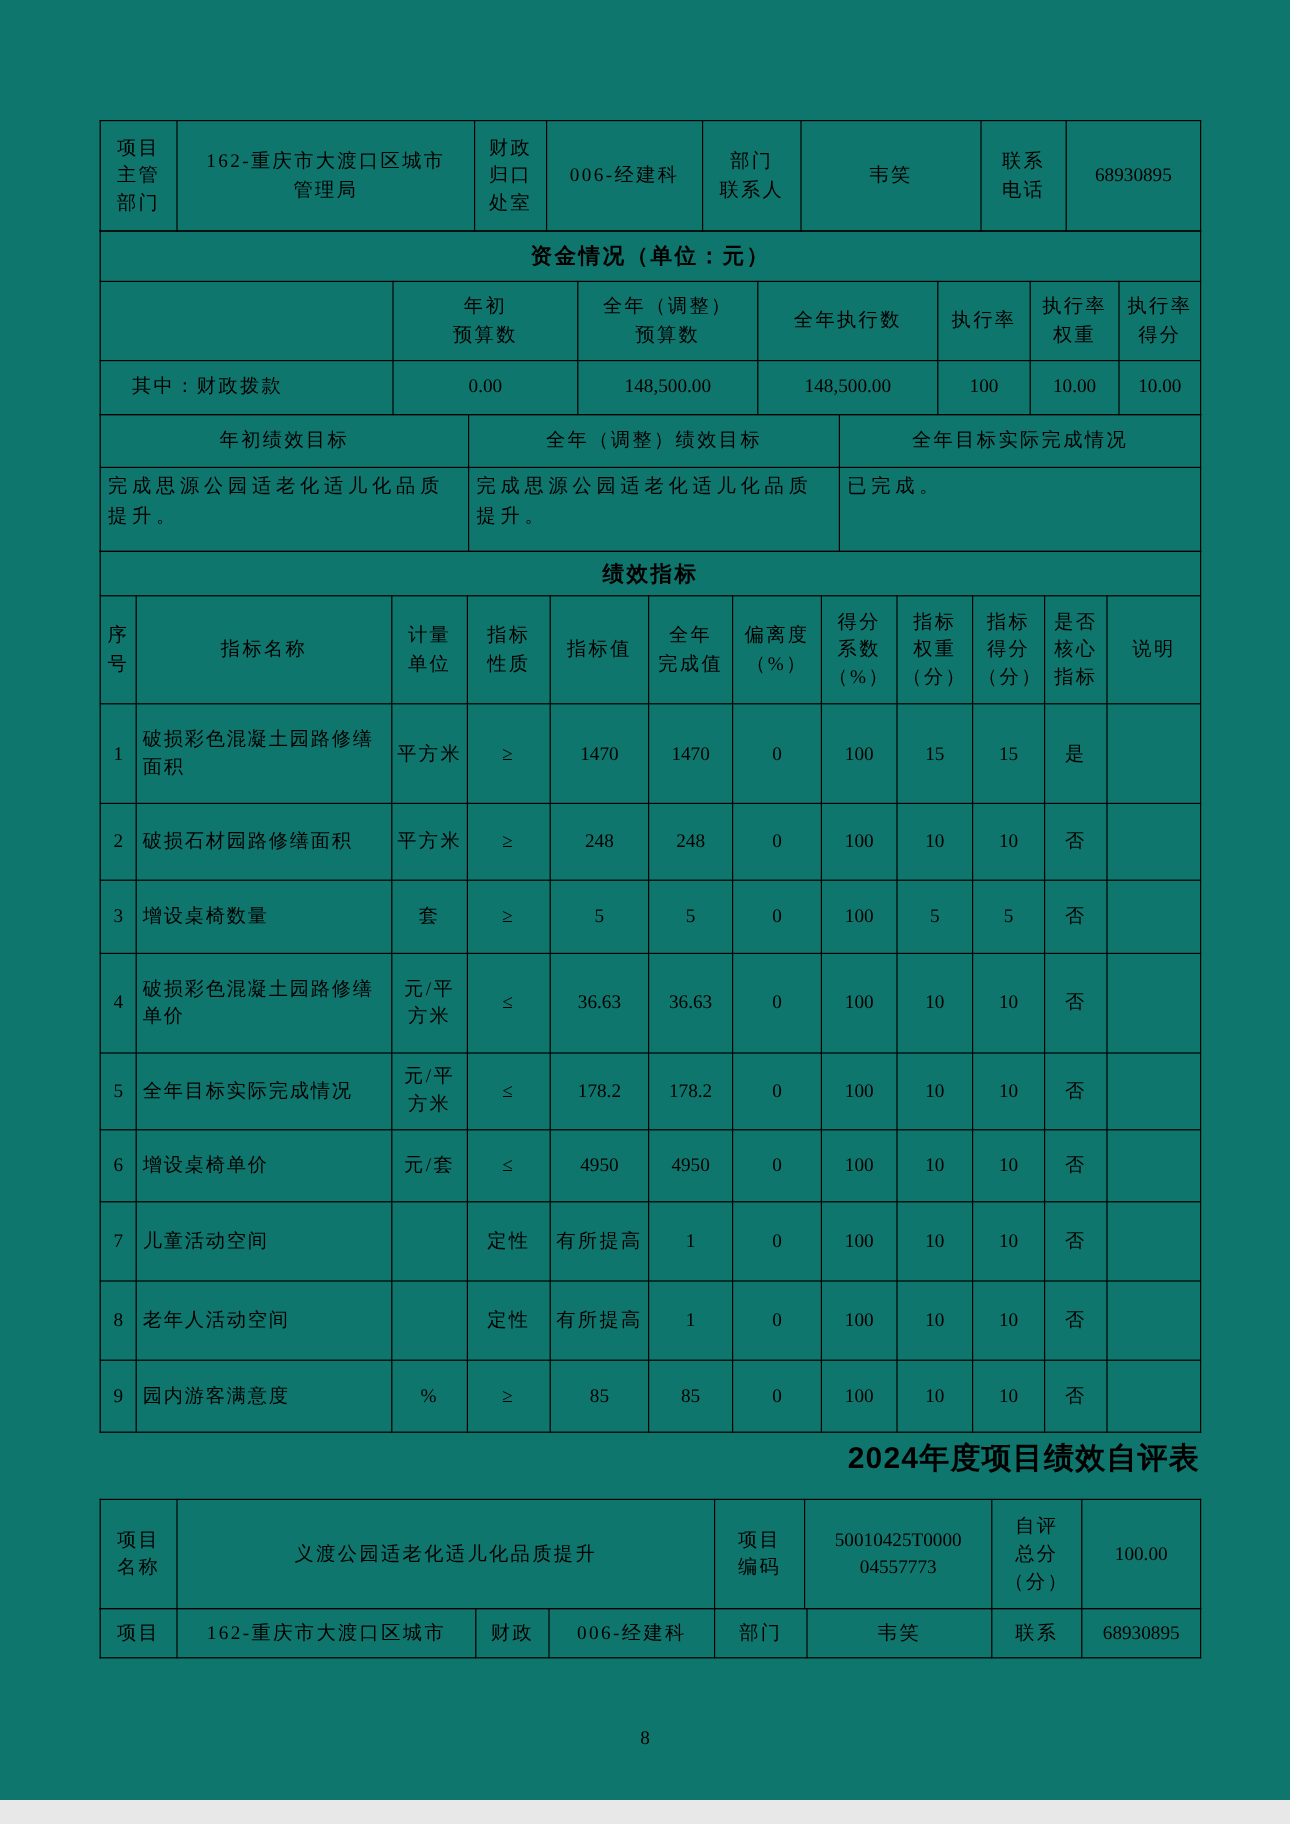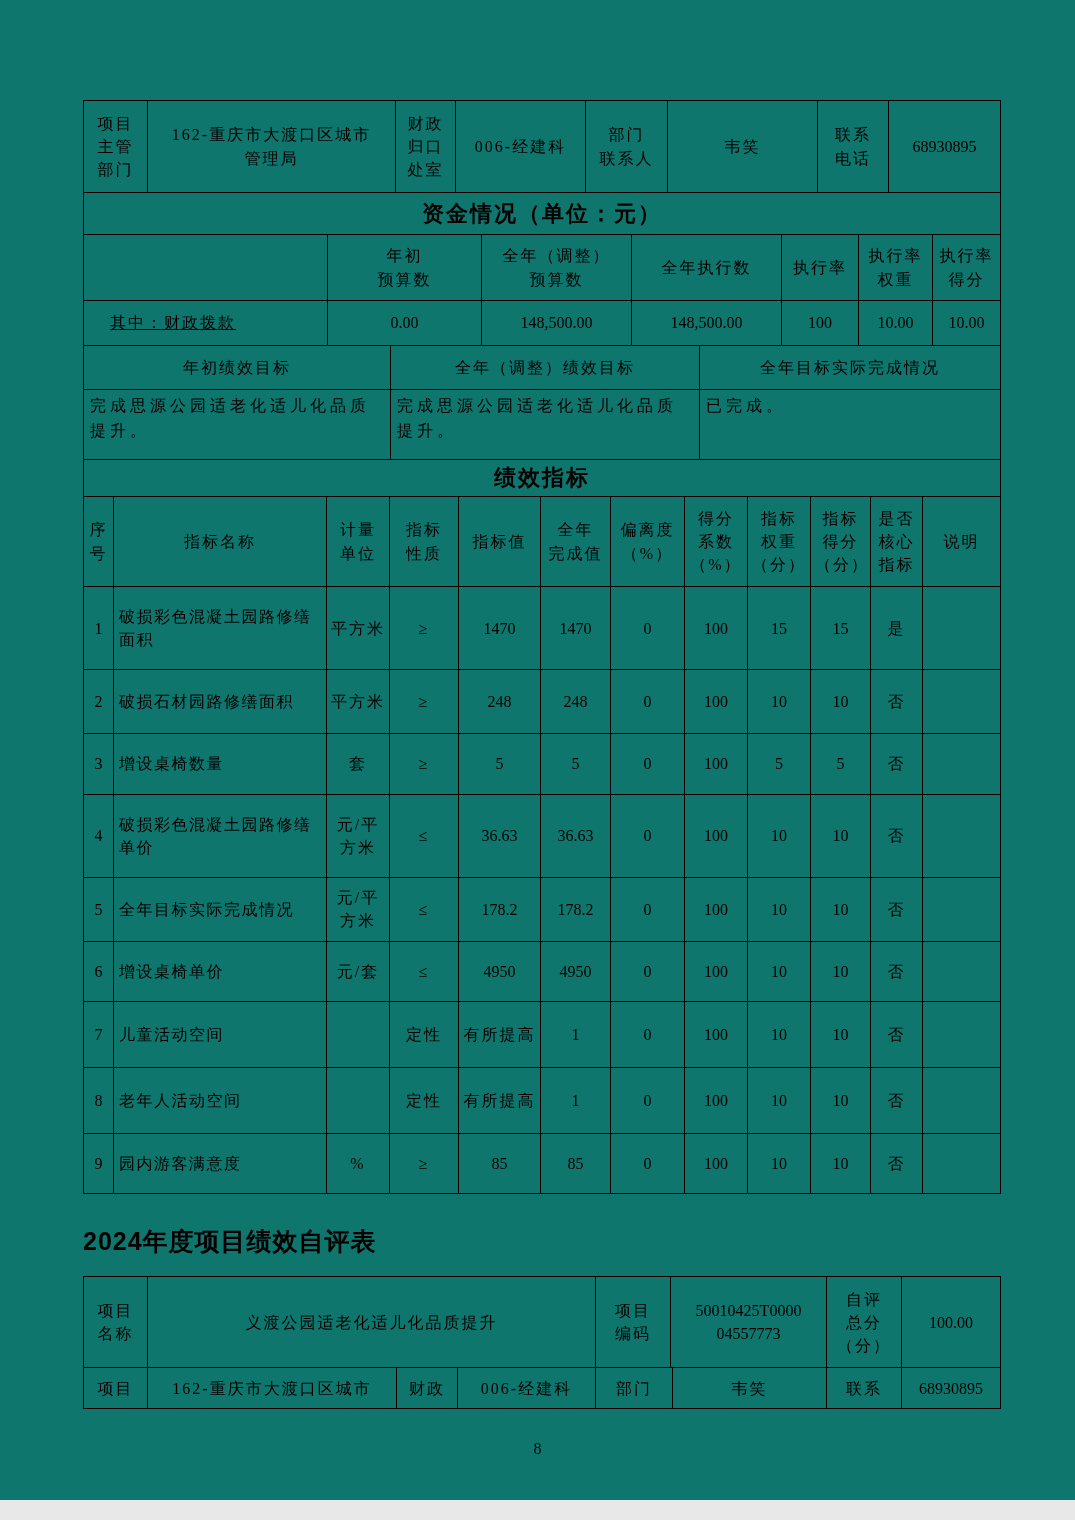--- a/index.html
+++ b/index.html
@@ -12,28 +12,28 @@
   table { border-collapse:collapse; table-layout:fixed; width:917px; margin-top:-1px; }
   .content > table:first-child { margin-top:0; }
   td {
     border:1px solid #000; font-size:16px; text-align:center; vertical-align:middle;
     padding:2px 4px; white-space:pre-line; letter-spacing:2px; line-height:1.45;
     overflow:hidden; word-break:break-all;
   }
   td.num { letter-spacing:0; }
   td.left { text-align:left; }
   td.top { vertical-align:top; }
-  td.ind1 { padding-left:26px;text-decoration:underline; }
+  td.ind1 { padding-left:26px; }
   td.ind2 { padding-left:72px; }
-  td.band { font-weight:bold; font-size:22px; letter-spacing:2px; }
+  td.band { font-weight:bold; font-size:18px; letter-spacing:2px; }
   td.goaltext { letter-spacing:4px; line-height:1.55; padding:4px 6px; }
   td.namecell { padding:18px 5px; letter-spacing:1.5px; }
   .doc-title {
     font-family:"Liberation Sans","DejaVu Sans",sans-serif; font-weight:bold;
-    font-size:25px; letter-spacing:1px; text-align:left; margin:31px 0 19px 0;
+    font-size:25px; letter-spacing:1px; text-align:right; margin:4px 0 19px 0;
   }
   .pagenum {
     position:absolute; top:1440px; left:0; width:100%; text-align:center;
     font-size:16px; letter-spacing:0;
   }
 </style>
 </head>
 <body>
 
 <div class="page">

